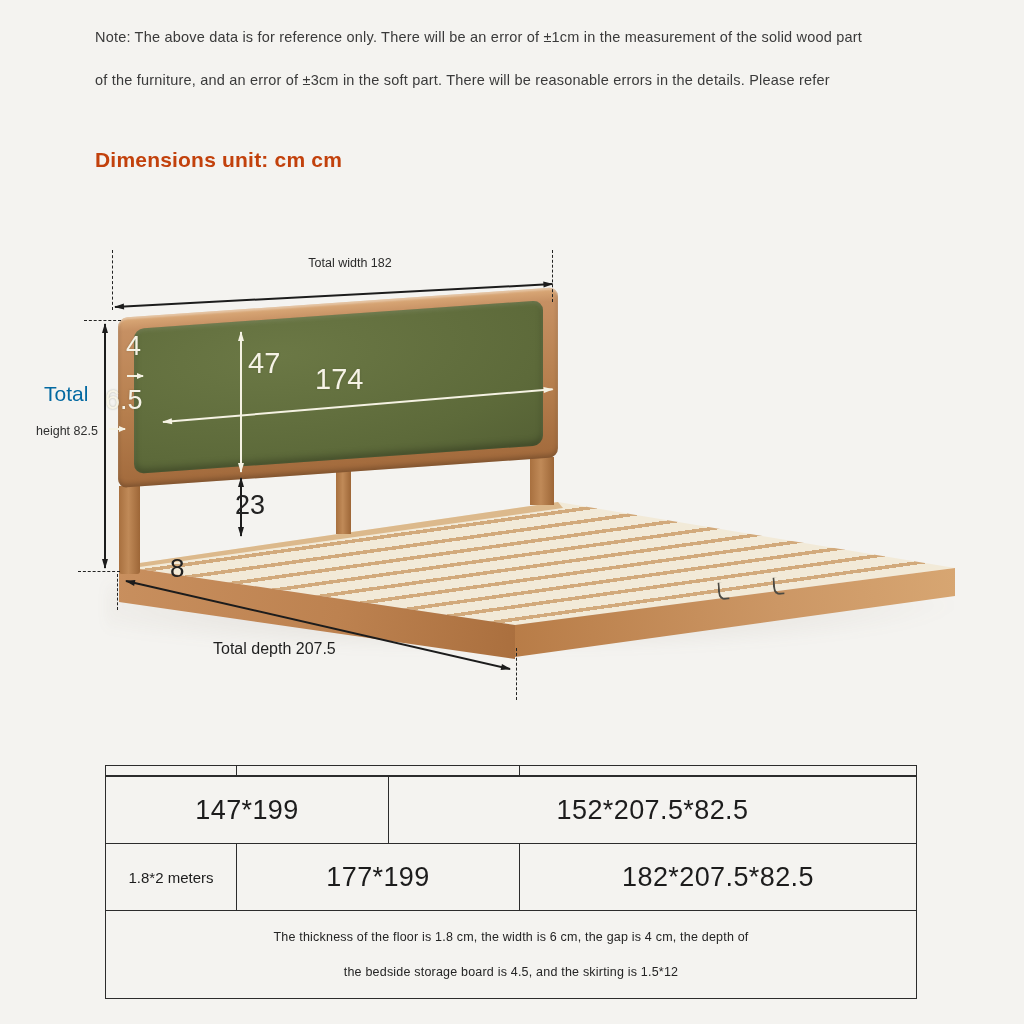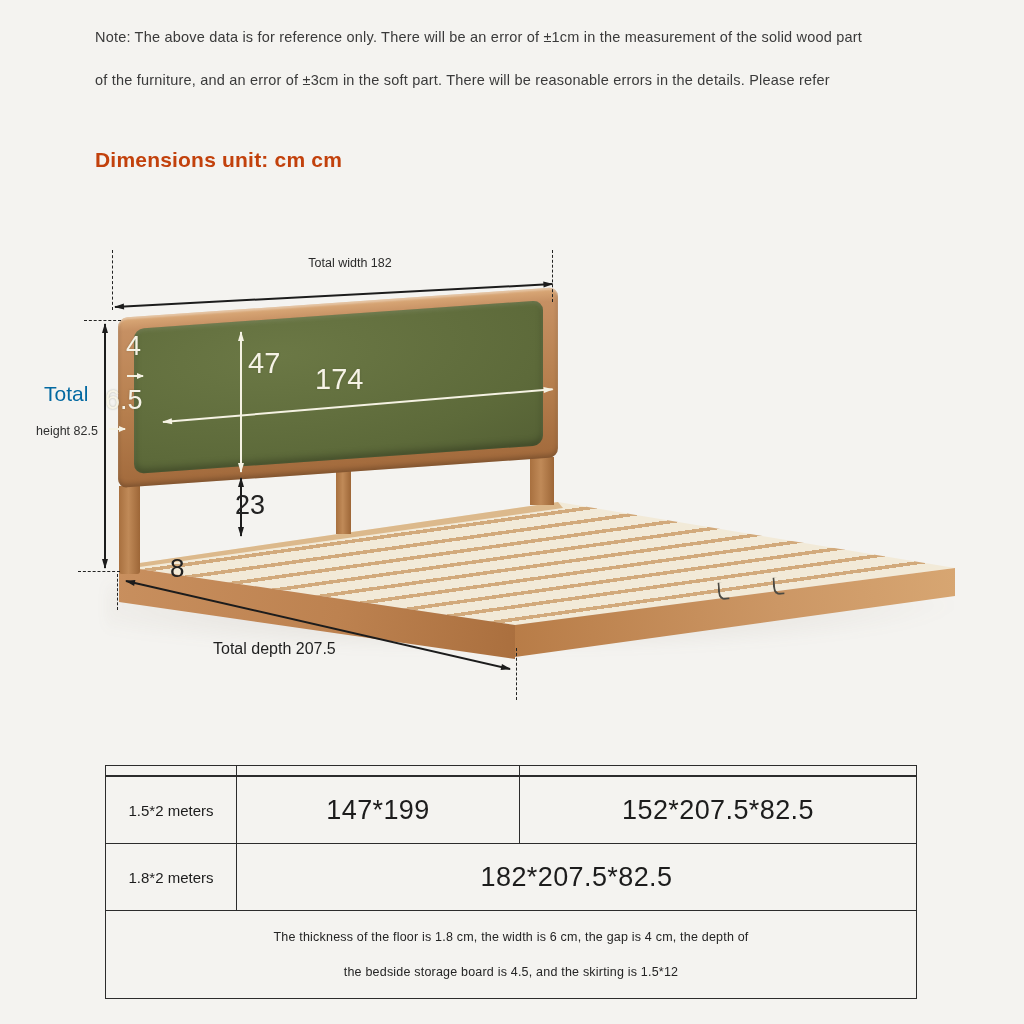--- a/index.html
+++ b/index.html
@@ -160,25 +160,25 @@
 
 </div>
 
 <div class="size-table">
   <div class="trow thead-strip">
     <div class="c1"></div>
     <div class="c2"></div>
     <div class="c3"></div>
   </div>
   <div class="trow data-row">
-    <div class="c1">1.5*2 meters</div>
     <div class="c2">147*199</div>
     <div class="c3">152*207.5*82.5</div>
   </div>
   <div class="trow data-row">
     <div class="c1">1.8*2 meters</div>
+    <div class="c2">177*199</div>
     <div class="c3">182*207.5*82.5</div>
   </div>
   <div class="trow tfoot">
     <div class="fline">The thickness of the floor is 1.8 cm, the width is 6 cm, the gap is 4 cm, the depth of</div>
     <div class="fline">the bedside storage board is 4.5, and the skirting is 1.5*12</div>
   </div>
 </div>
 
 </body></html>

